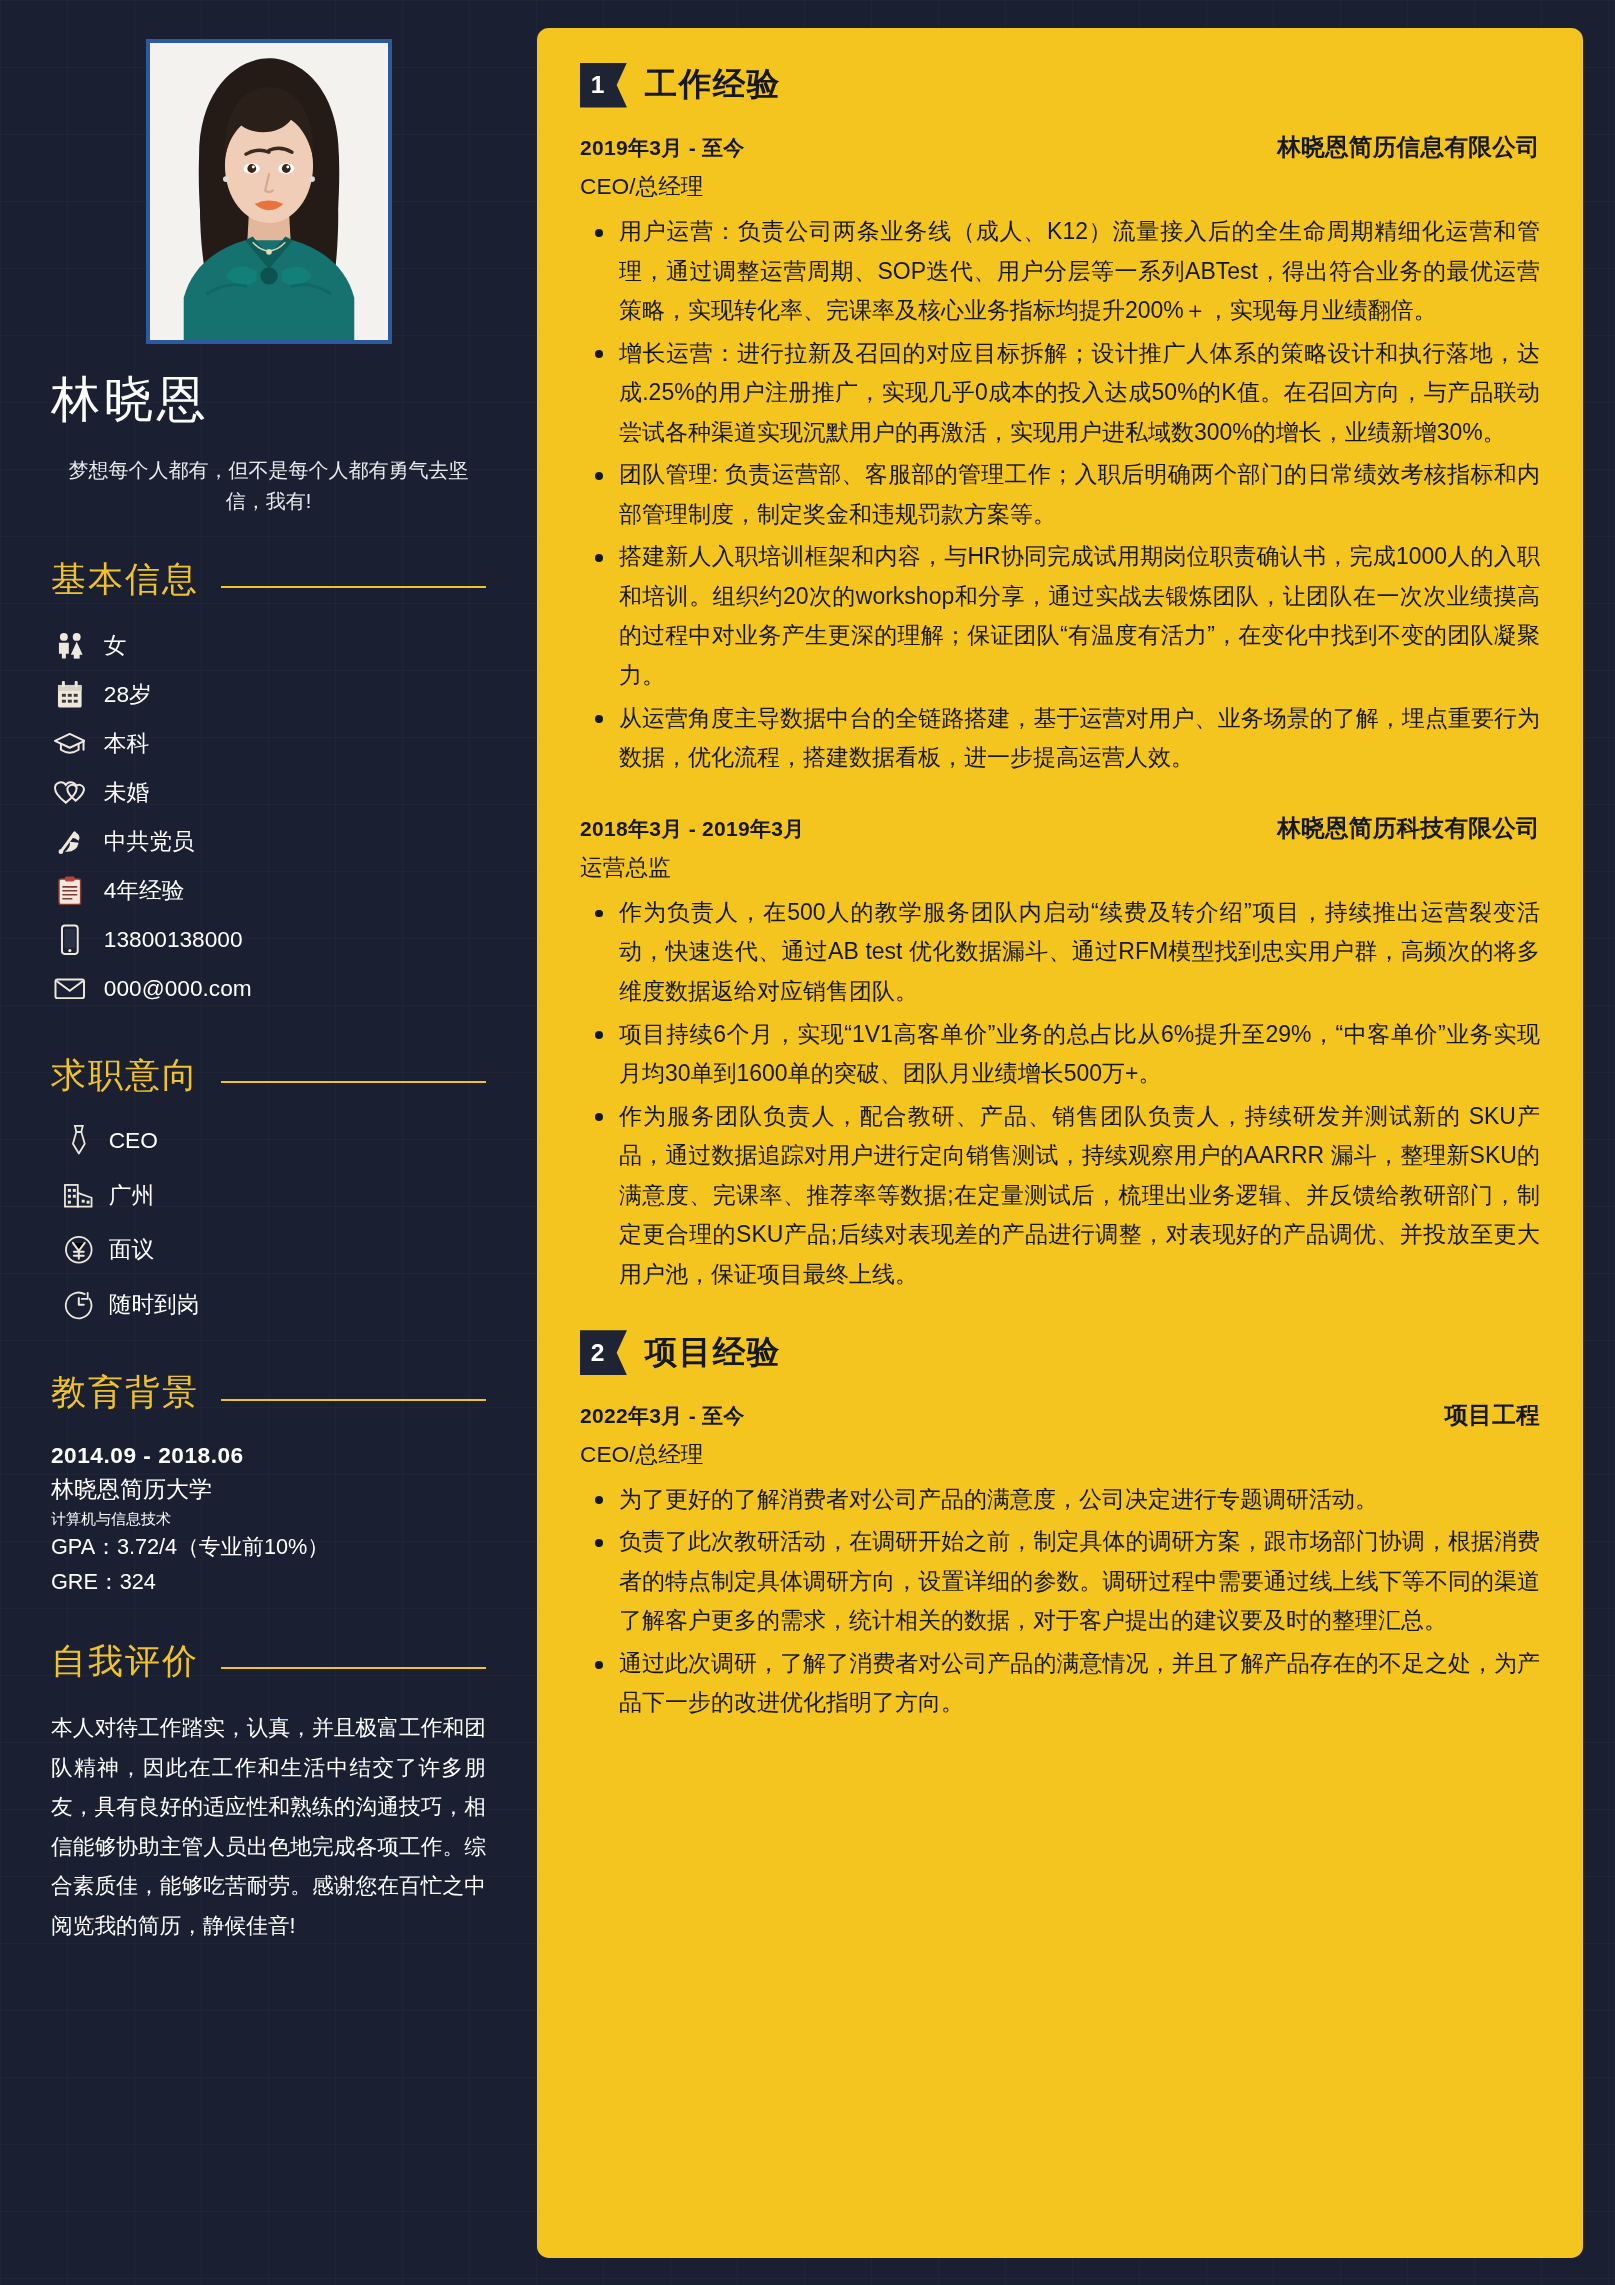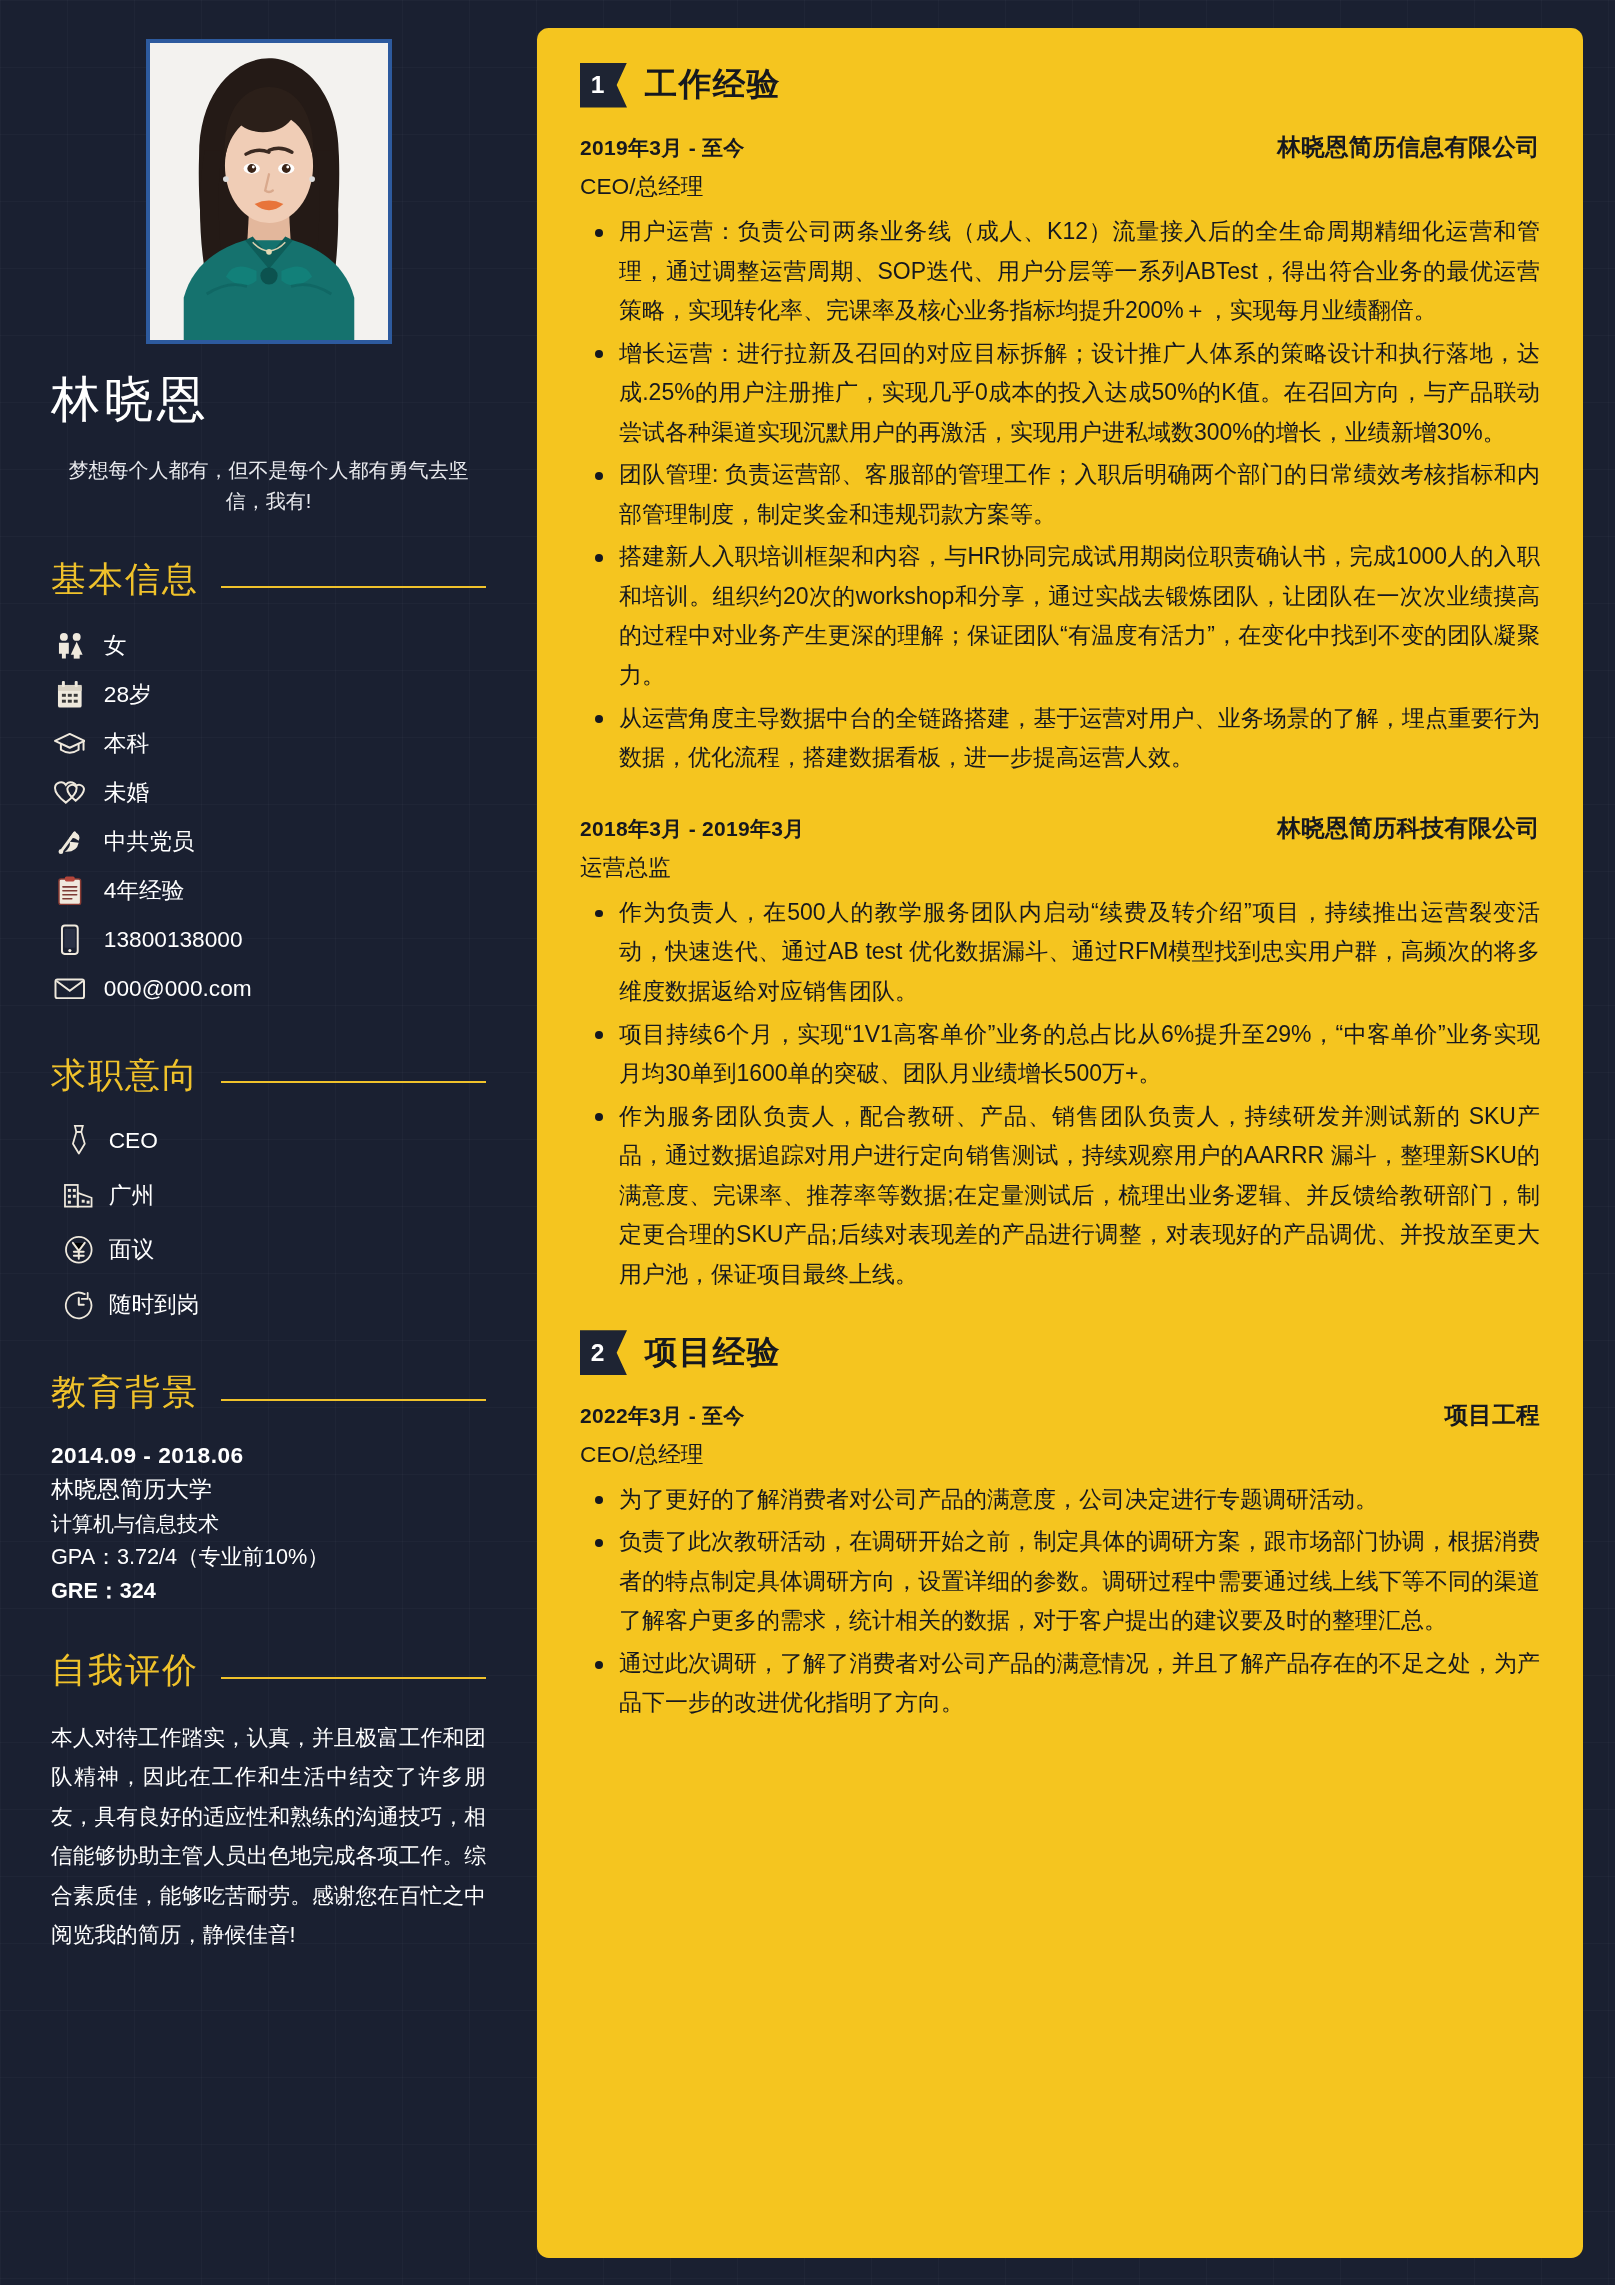--- a/index.html
+++ b/index.html
@@ -101,23 +101,23 @@
   }
   .intent-cell .ic {
     width: 35px; height: 33px; margin-right: 12.8px;
     display: flex; align-items: center; justify-content: center;
     flex: 0 0 35px;
   }
 
   .edu-block { margin-top: 21.7px; color: #ffffff; }
   .edu-date { font-size: 22.7px; font-weight: bold; line-height: 1.5; letter-spacing: 0.5px; }
   .edu-school { font-size: 23px; font-weight: normal; line-height: 1.5; }
-  .edu-major { font-size: 21px; line-height: 1.58; }
+  .edu-major { font-size: 15px; line-height: 1.58; }
   .edu-gpa { font-size: 21.7px; line-height: 1.58; }
-  .edu-gre { font-size: 21.7px; line-height: 1.58; font-weight: bold; }
+  .edu-gre { font-size: 21.7px; line-height: 1.58; }
 
   .self-eval {
     margin-top: 23.6px;
     color: #ffffff;
     font-size: 21.7px;
     line-height: 1.82;
     text-align: justify;
     text-justify: inter-character;
   }
 

